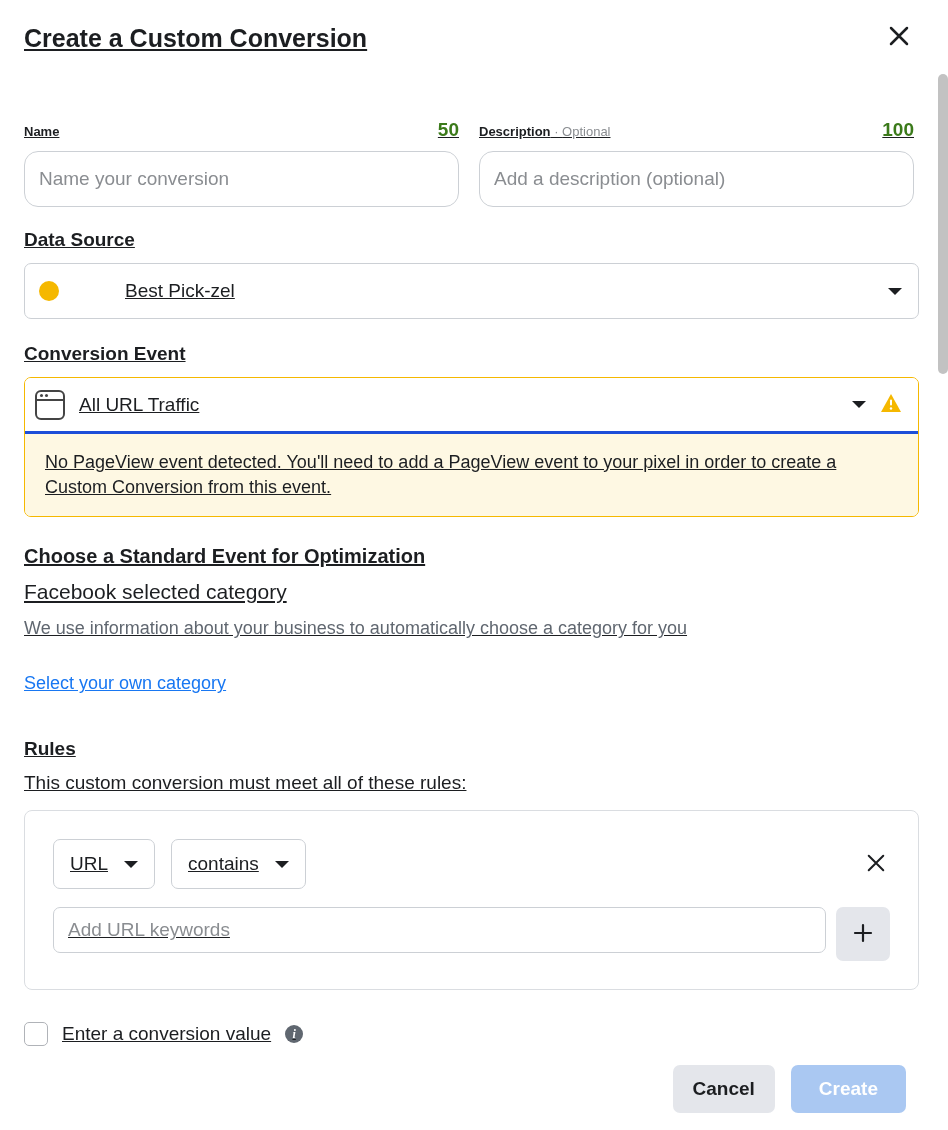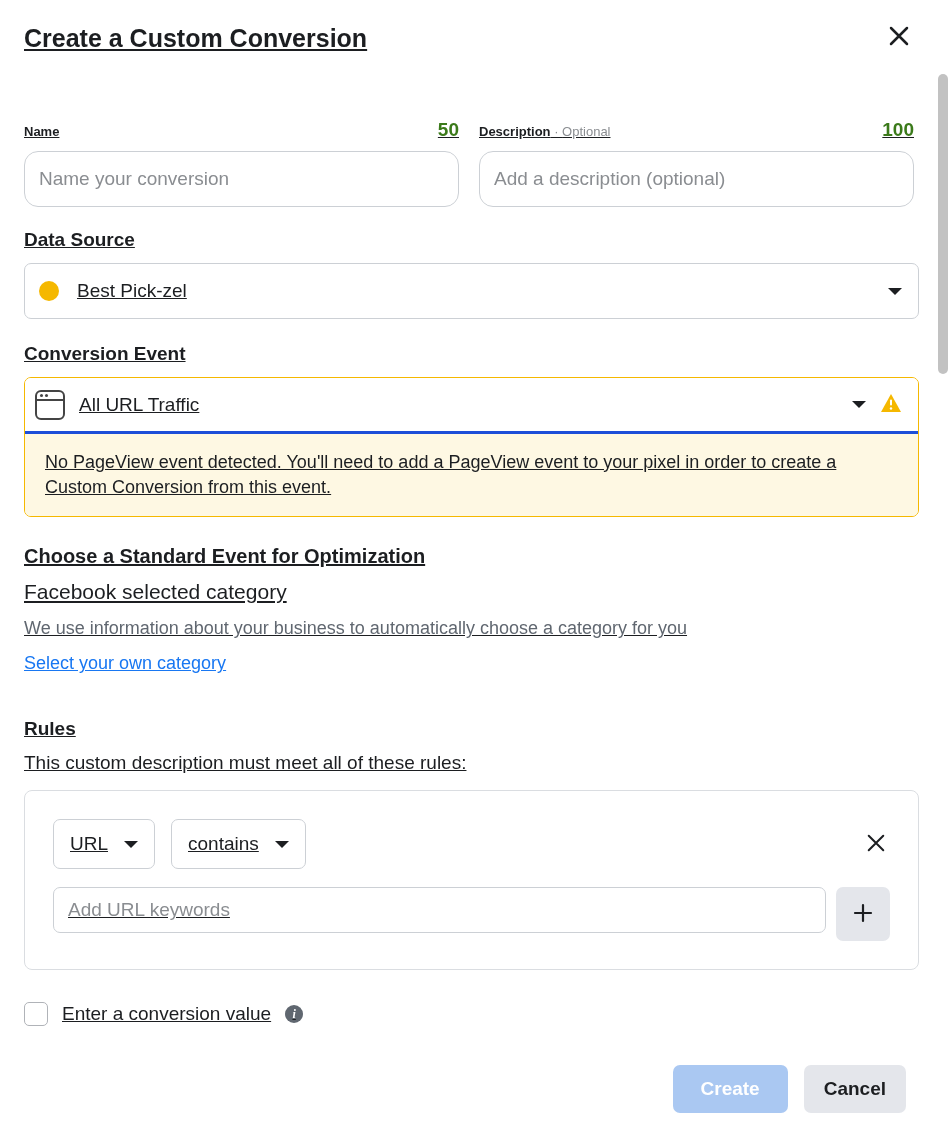--- a/index.html
+++ b/index.html
@@ -106,20 +106,21 @@
     width: 895px;
     height: 56px;
     border: 1px solid #ccd0d5;
     border-radius: 7px;
     display: flex;
     align-items: center;
     padding: 0 16px 0 10px;
     cursor: pointer;
     background: #fff;
     margin-bottom: 24px;
+    gap: 48px;
   }
   .status-dot {
     width: 20px; height: 20px;
     border-radius: 50%;
     background: #f5b800;
     margin: 0 18px 0 4px;
     flex-shrink: 0;
   }
   .select-text {
     flex: 1;
@@ -201,20 +202,21 @@
     font-size: 18px;
     color: #606770;
     margin-bottom: 14px;
   }
   .link {
     font-size: 18px;
     color: #1877f2;
     text-decoration: underline;
     cursor: pointer;
     display: inline-block;
+    margin-top: 20px;
   }
 
   .rules-desc {
     font-size: 19px;
     color: #1c1e21;
     margin: 6px 0 16px 0;
   }
   .rules-box {
     width: 895px;
     border: 1px solid #dadde1;
@@ -402,21 +404,21 @@
   </div>
 
   <div class="section-title-lg">Choose a Standard Event for Optimization</div>
   <div class="subtext">Facebook selected category</div>
   <div class="helptext">We use information about your business to automatically choose a category for you</div>
   <a class="link">Select your own category</a>
 
   <div style="height:44px"></div>
 
   <div class="section-label">Rules</div>
-  <div class="rules-desc">This custom description must meet all of these rules:</div>
+  <div class="rules-desc">This custom conversion must meet all of these rules:</div>
 
   <div class="rules-box">
     <div class="rule-top">
       <div class="pill-select">
         <span>URL</span>
         <span class="caret-down-solid"></span>
       </div>
       <div class="pill-select">
         <span>contains</span>
         <span class="caret-down-solid"></span>
@@ -446,15 +448,15 @@
     <div class="checkbox"></div>
     <span class="cv-label">Enter a conversion value</span>
     <span class="info-icon">i</span>
   </div>
 
 </div>
 
 <div class="scrollbar"></div>
 
 <div class="footer">
+  <button class="btn btn-cancel">Cancel</button>
   <button class="btn btn-create" disabled="">Create</button>
-  <button class="btn btn-cancel">Cancel</button>
 </div>
 
 </body></html>

